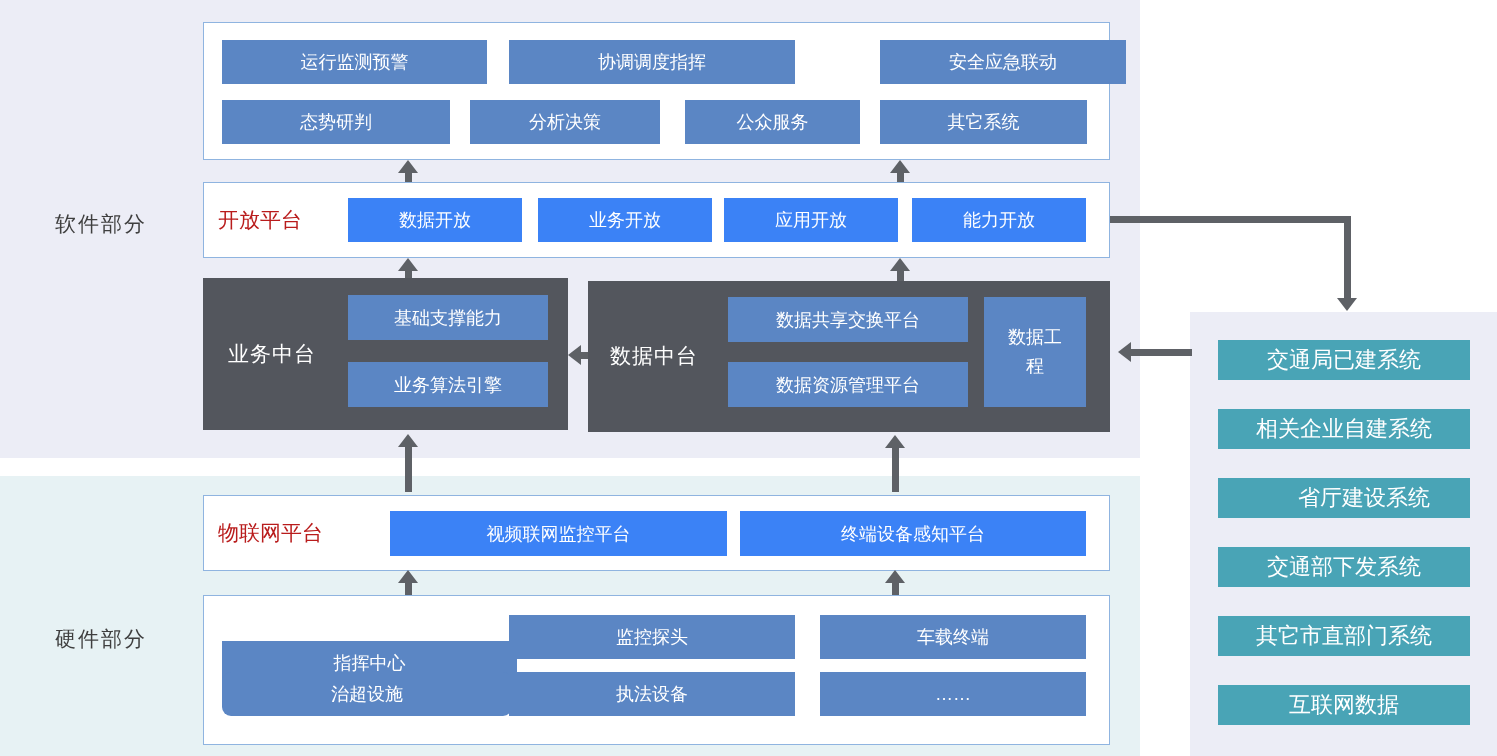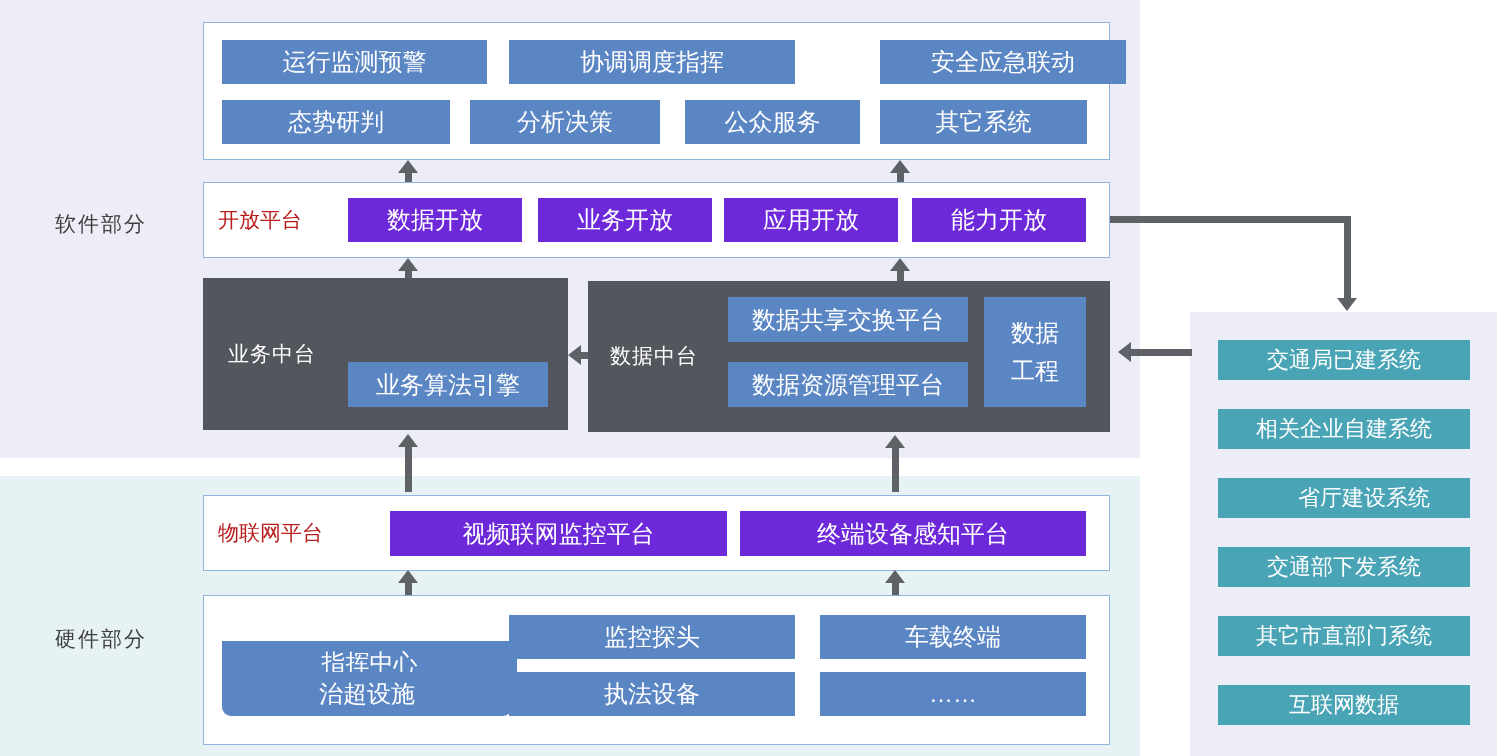--- a/index.html
+++ b/index.html
@@ -10,23 +10,23 @@
   .band-soft{left:0;top:0;width:1140px;height:458px;background:#ECEDF6;}
   .band-hard{left:0;top:476px;width:1140px;height:280px;background:#E7F2F4;}
   .panel-right{left:1190px;top:312px;width:307px;height:444px;background:#ECEDF6;}
 
   .side-label{position:absolute;font-size:21px;color:#3F3F3F;letter-spacing:2px;}
 
   .white-box{position:absolute;background:#ffffff;border:1.5px solid #8FB4E0;box-sizing:border-box;}
   .dark-box{position:absolute;background:#53565D;}
 
   .btn{position:absolute;display:flex;align-items:center;justify-content:center;
-       color:#ffffff;font-size:24px;height:44px;box-sizing:border-box;text-align:center;}
+       color:#ffffff;font-size:18px;height:44px;box-sizing:border-box;text-align:center;}
   .btn-blue{background:#5B86C4;}
-  .btn-dark{background:#6d28d9;}
+  .btn-dark{background:#3b82f6;}
   .btn-teal{background:#49A4B6;font-size:22px;height:40px;}
 
   .plain-label{position:absolute;display:flex;align-items:center;font-size:21px;color:#b91c1c;height:44px;}
   .white-label{position:absolute;display:flex;align-items:center;font-size:21px;color:#ffffff;height:44px;letter-spacing:1px;}
 
   .tall-btn{height:110px;line-height:1.6;padding:0 24px;word-break:break-all;}
 
   .arrow{position:absolute;}
   .arrow.up{width:20px;display:flex;flex-direction:column;align-items:center;}
   .arrow.up .head{width:0;height:0;border-left:10px solid transparent;border-right:10px solid transparent;border-bottom:13px solid #5E6166;}
@@ -61,20 +61,21 @@
 
   <div class="white-box" style="left:203px;top:182px;width:907px;height:76px;"></div>
   <div class="plain-label" style="left:218px;top:198px;">开放平台</div>
   <div class="btn btn-dark" style="left:348px;top:198px;width:174px;">数据开放</div>
   <div class="btn btn-dark" style="left:538px;top:198px;width:174px;">业务开放</div>
   <div class="btn btn-dark" style="left:724px;top:198px;width:174px;">应用开放</div>
   <div class="btn btn-dark" style="left:912px;top:198px;width:174px;">能力开放</div>
 
   <div class="dark-box" style="left:203px;top:278px;width:365px;height:152px;"></div>
   <div class="white-label" style="left:228px;top:332px;">业务中台</div>
+  <div class="btn btn-blue" style="left:348px;top:295px;width:200px;height:45px;">基础支撑能力</div>
   <div class="btn btn-blue" style="left:348px;top:362px;width:200px;height:45px;">业务算法引擎</div>
 
   <div class="dark-box" style="left:588px;top:281px;width:522px;height:151px;"></div>
   <div class="white-label" style="left:610px;top:334px;">数据中台</div>
   <div class="btn btn-blue" style="left:728px;top:297px;width:240px;height:45px;">数据共享交换平台</div>
   <div class="btn btn-blue" style="left:728px;top:362px;width:240px;height:45px;">数据资源管理平台</div>
   <div class="btn btn-blue tall-btn" style="left:984px;top:297px;width:102px;">数据工程</div>
 
   <div class="white-box" style="left:203px;top:495px;width:907px;height:76px;"></div>
   <div class="plain-label" style="left:218px;top:511px;">物联网平台</div>

